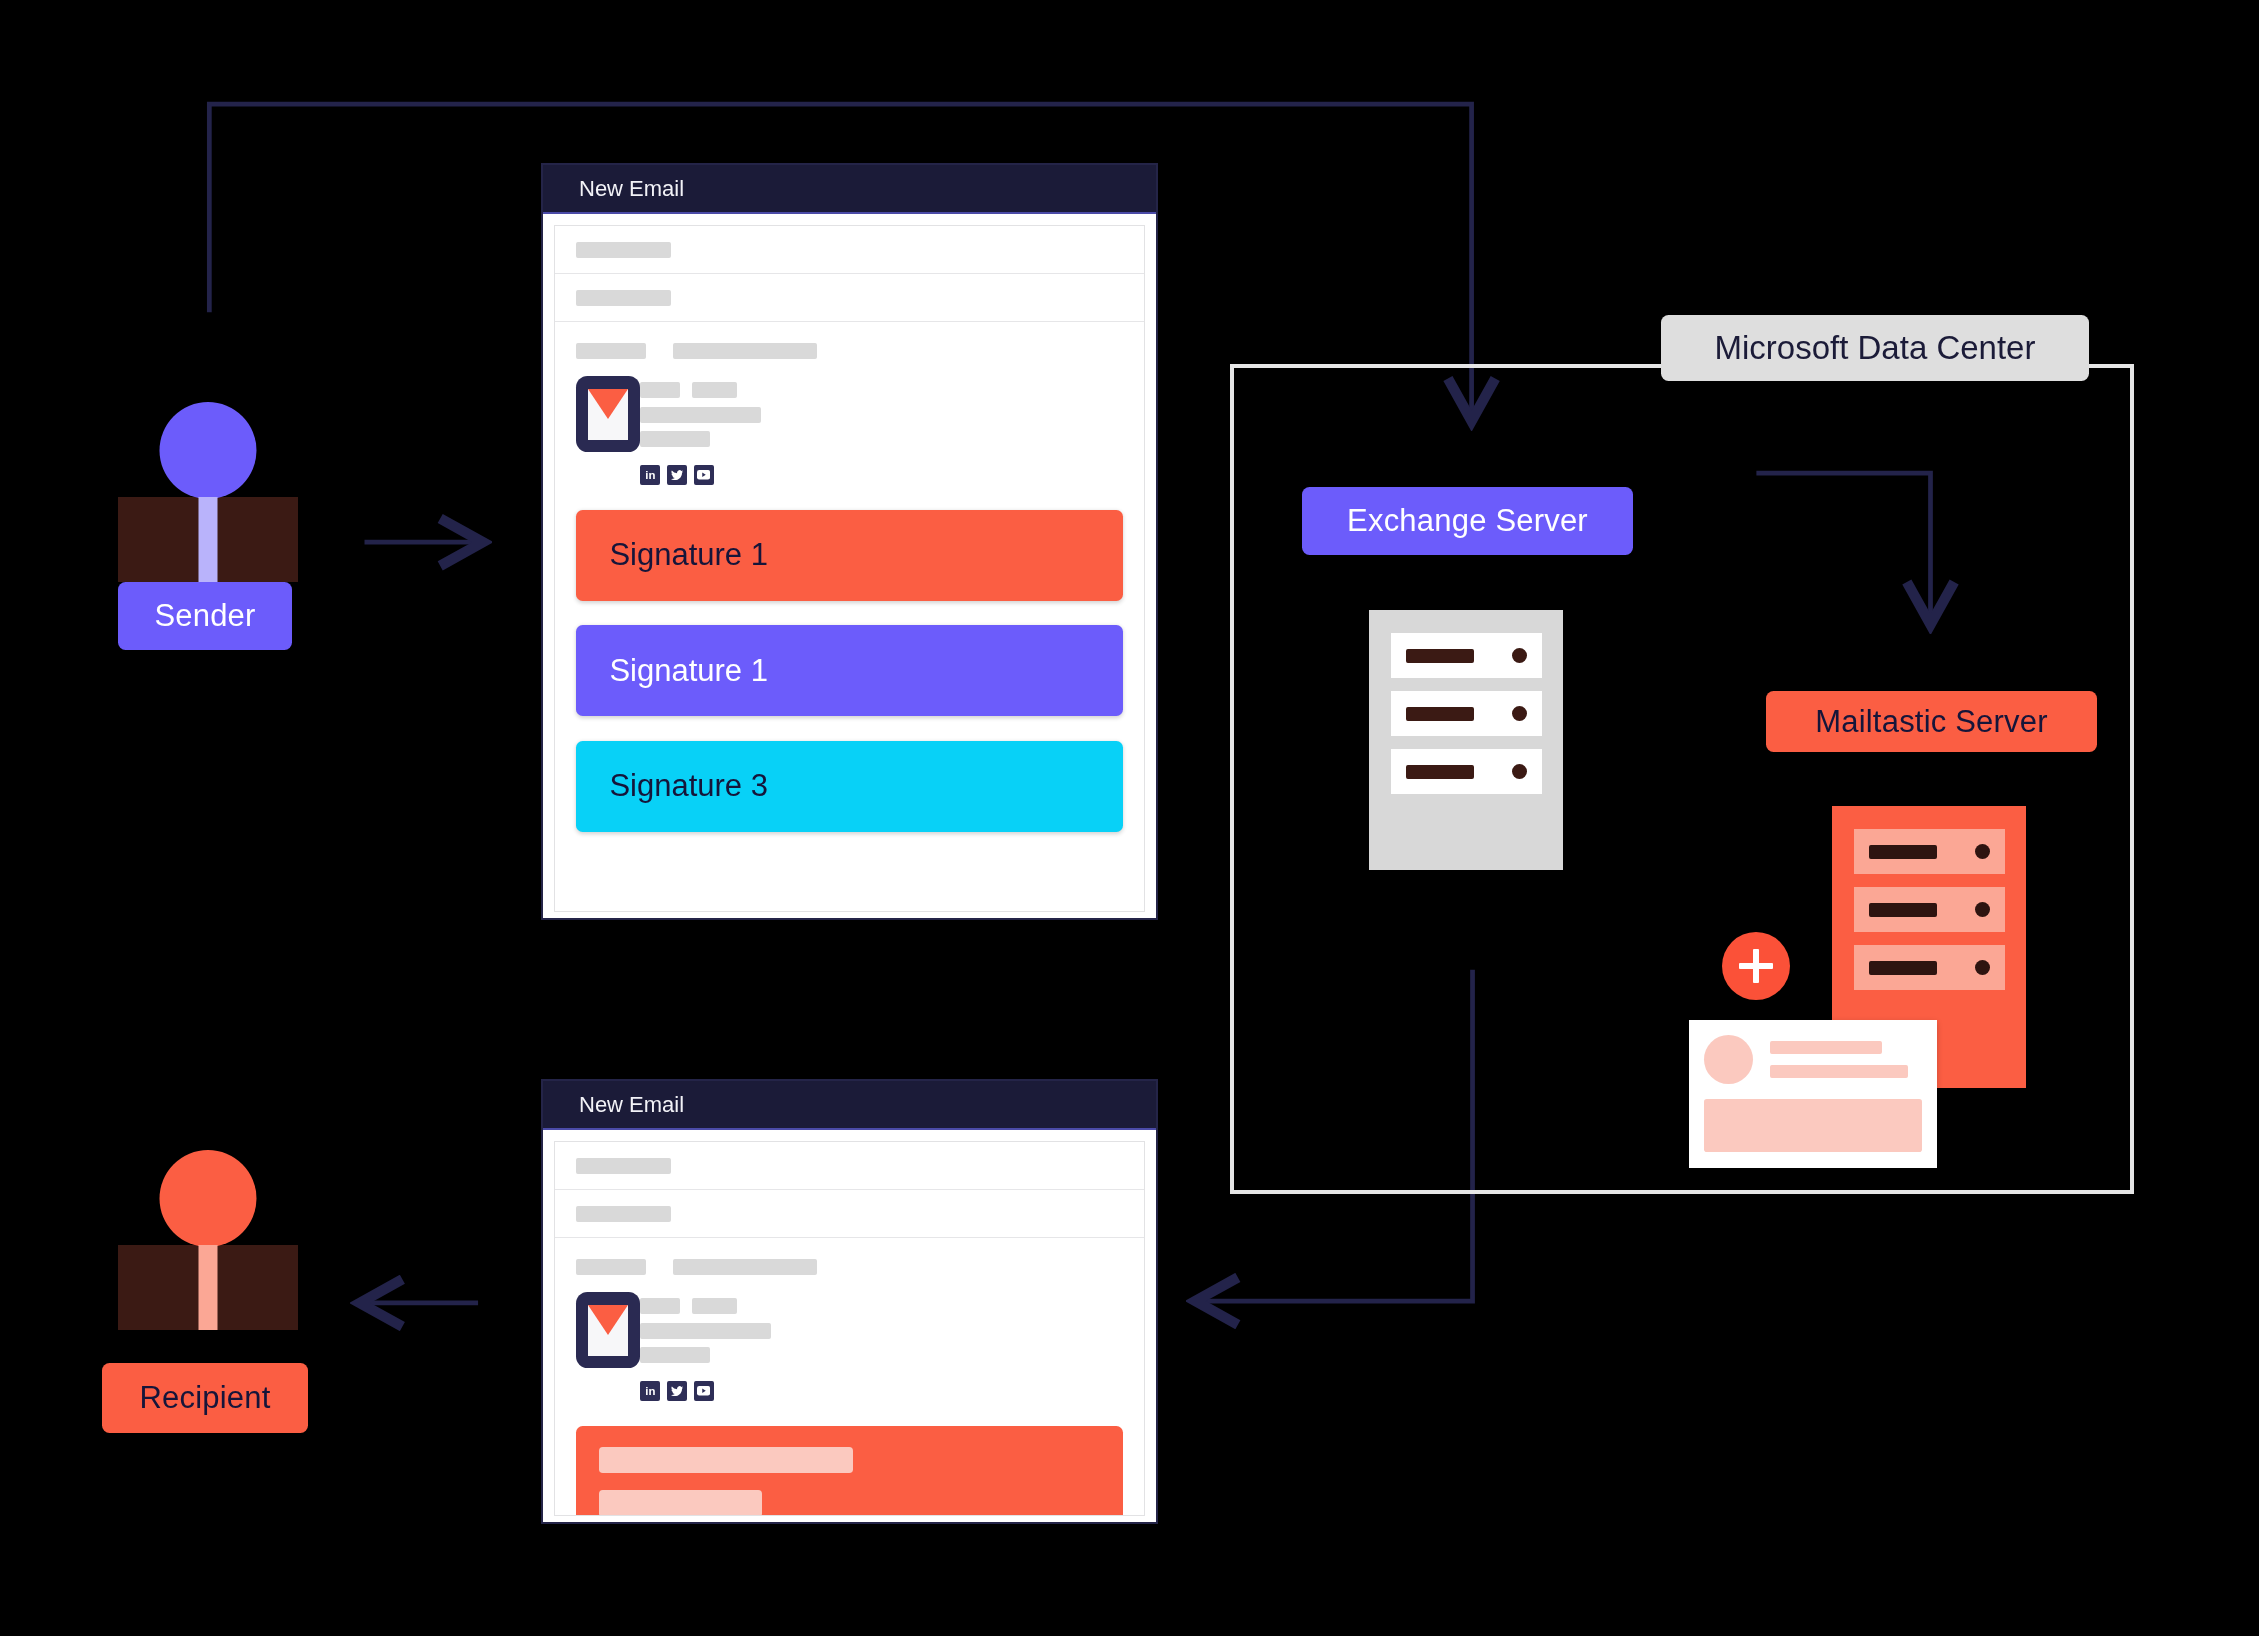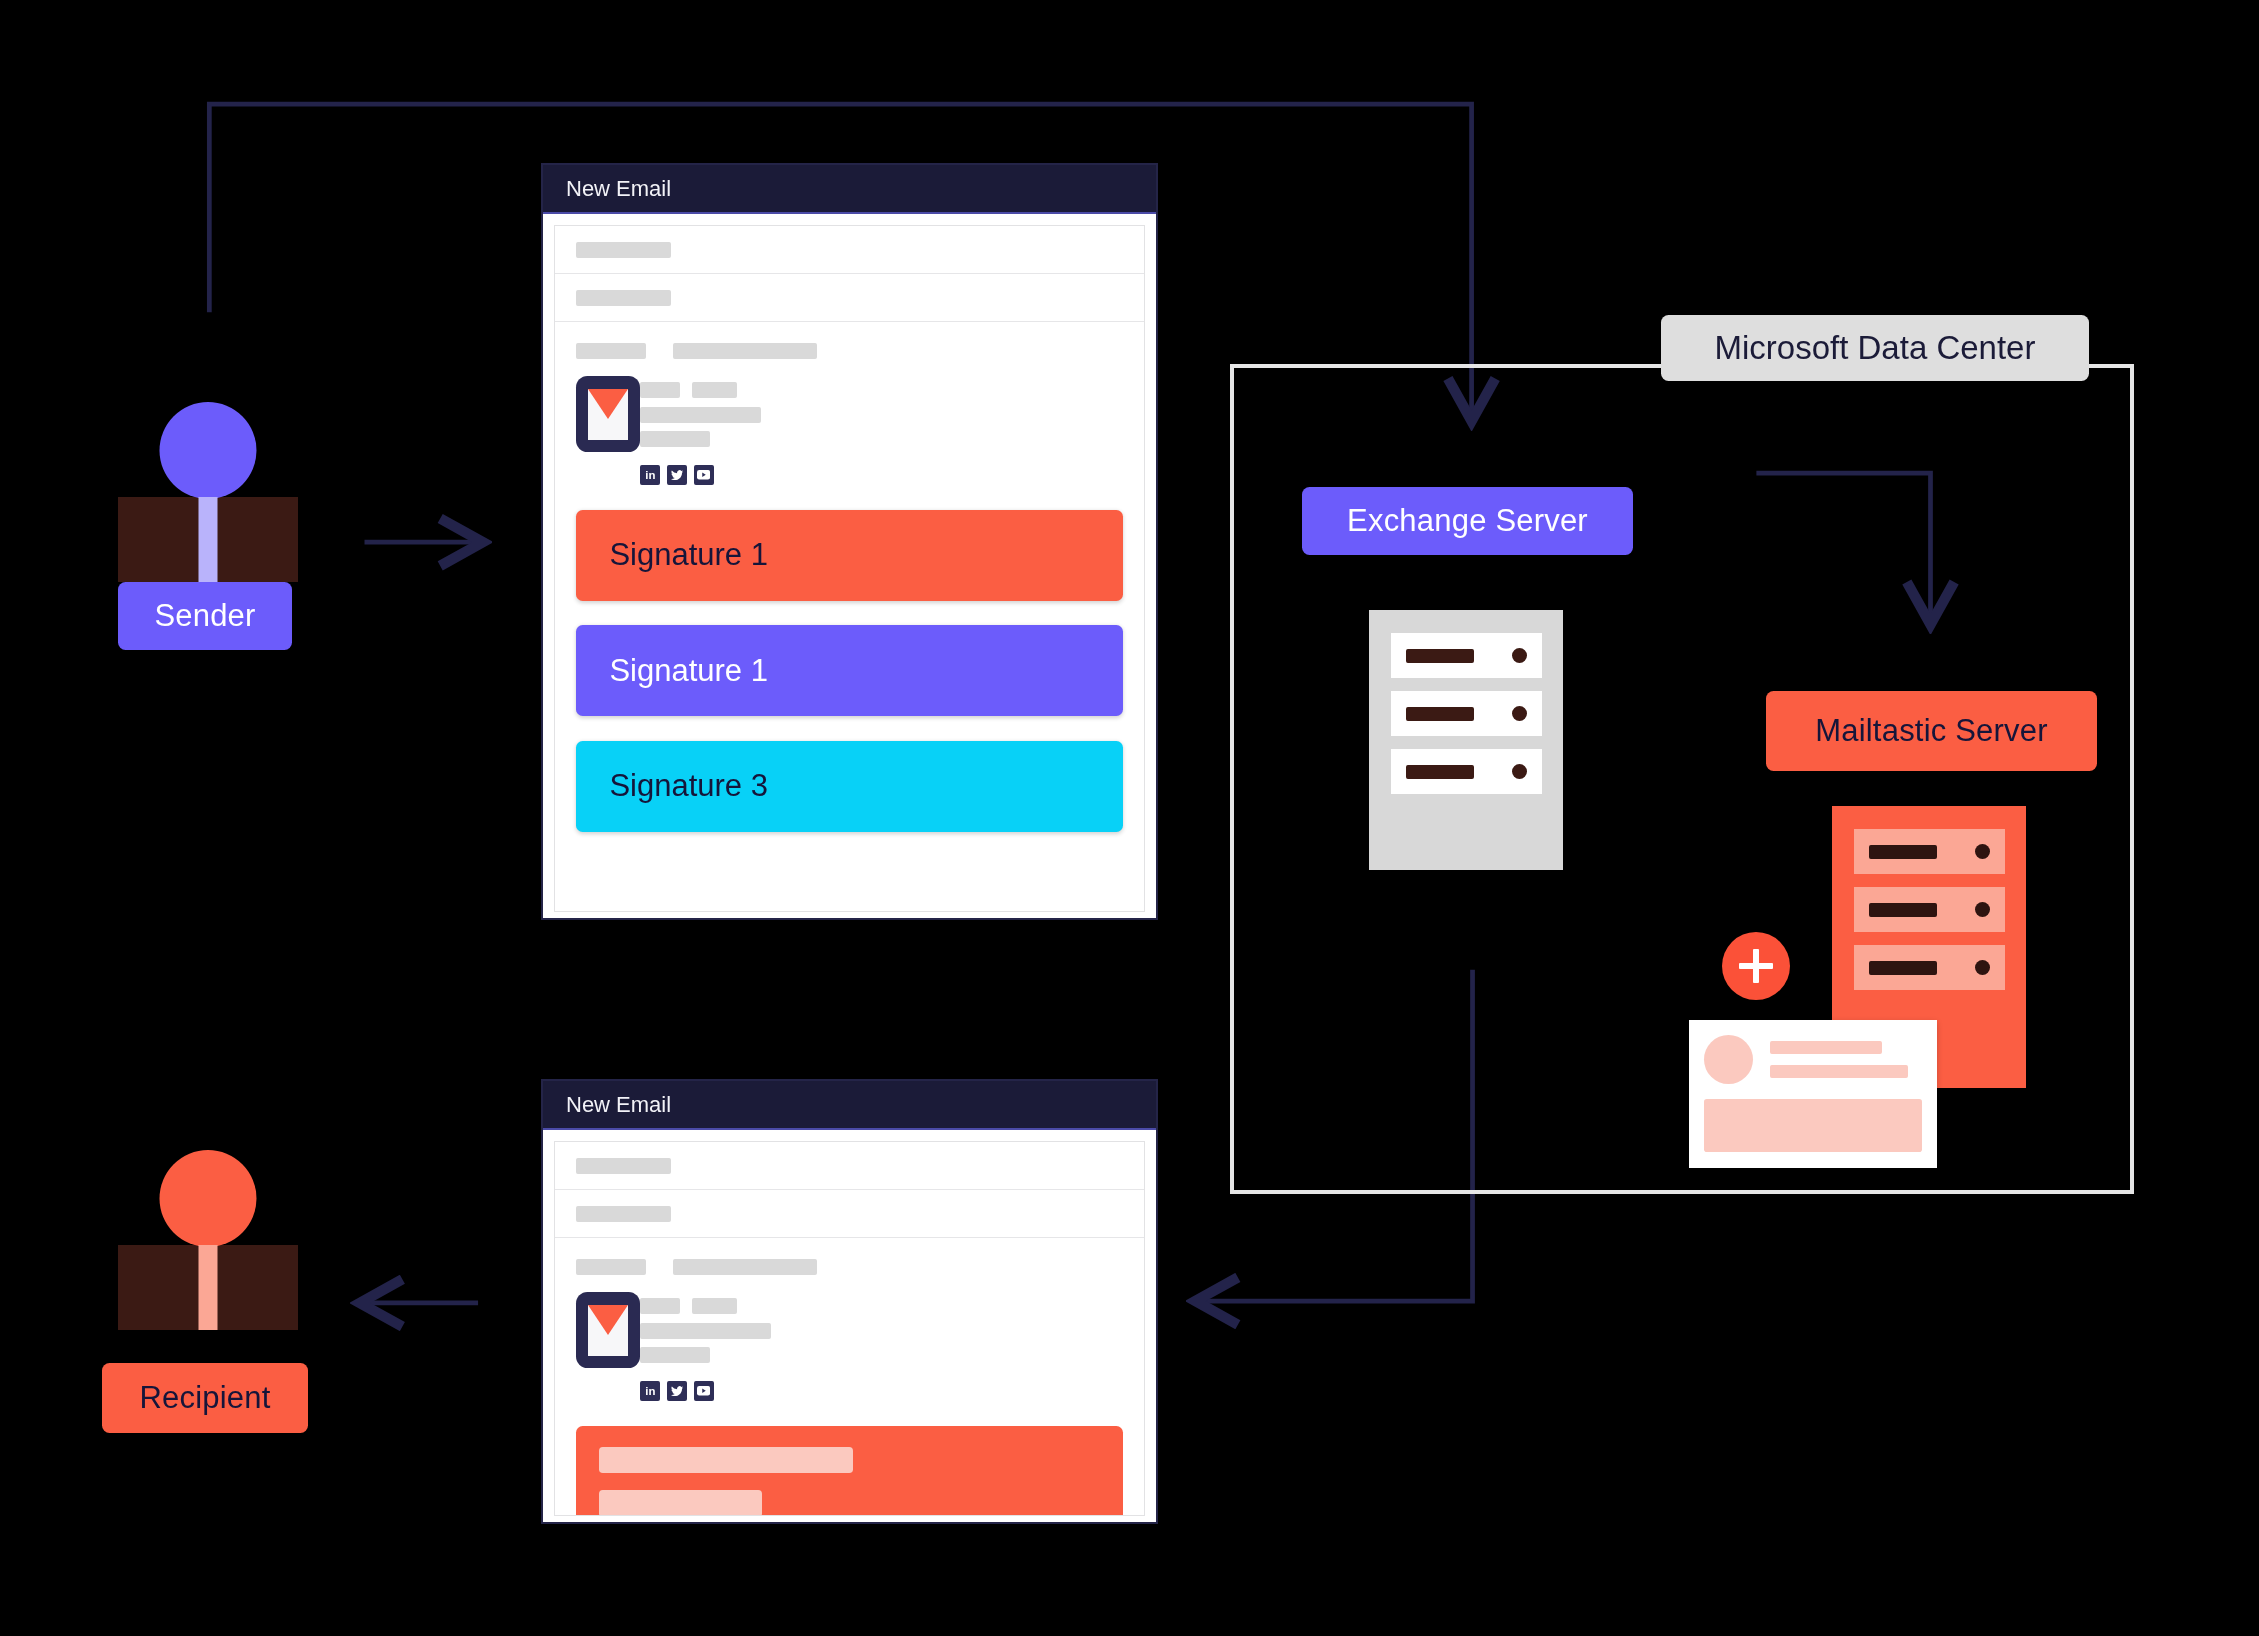--- a/index.html
+++ b/index.html
@@ -41,21 +41,21 @@
   
   .email-card {
     position: absolute;
     background: #FFFFFF;
     border: 2.8px solid #242448;
     box-shadow: 0 1.9px 5.7px rgba(0,0,0,.35);
   }
   .email-card .titlebar {
     height: 49px; background: #1B1B38;
     display: flex; align-items: center;
-    padding-left: 23px;
+    padding-left: 36px;
     border-bottom: 2.8px solid #4B4BA8;
   }
   .email-card .titlebar .t {
     color: #F2F2F7; font-size: 22px;
   }
   .email-card .sheet {
     margin: 11.4px; background: #fff; border: 0.9px solid #E2E2E4;
     height: calc(100% - 66px); overflow: hidden;
   }
   .hdr-row {
@@ -316,21 +316,21 @@
     <div class="slot" style="width:151px; height:45px; background:#fff; justify-content:space-between; padding:0 15px;">
       <span class="bar" style="width:68px; height:14px; background:#3B1A14;"></span>
       <span class="dot" style="width:15px; height:15px; background:#3B1A14;"></span>
     </div>
     <div class="slot" style="width:151px; height:45px; background:#fff; justify-content:space-between; padding:0 15px;">
       <span class="bar" style="width:68px; height:14px; background:#3B1A14;"></span>
       <span class="dot" style="width:15px; height:15px; background:#3B1A14;"></span>
     </div>
   </div>
 
-  <div class="pill" style="left:1766px; top:691px; width:331px; height:80px; background:#FB5E43; color:#15153A;">
+  <div class="pill" style="left:1766px; top:691px; width:331px; height:61px; background:#FB5E43; color:#15153A;">
     <span>Mailtastic Server</span>
   </div>
   <div class="rack" style="left:1832px; top:806px; width:194px; height:282px; background:#FB5E43;">
     <div class="slot" style="width:151px; height:45px; background:#FBA795; justify-content:space-between; padding:0 15px;">
       <span class="bar" style="width:68px; height:14px; background:#2E1410;"></span>
       <span class="dot" style="width:15px; height:15px; background:#2E1410;"></span>
     </div>
     <div class="slot" style="width:151px; height:45px; background:#FBA795; justify-content:space-between; padding:0 15px;">
       <span class="bar" style="width:68px; height:14px; background:#2E1410;"></span>
       <span class="dot" style="width:15px; height:15px; background:#2E1410;"></span>

